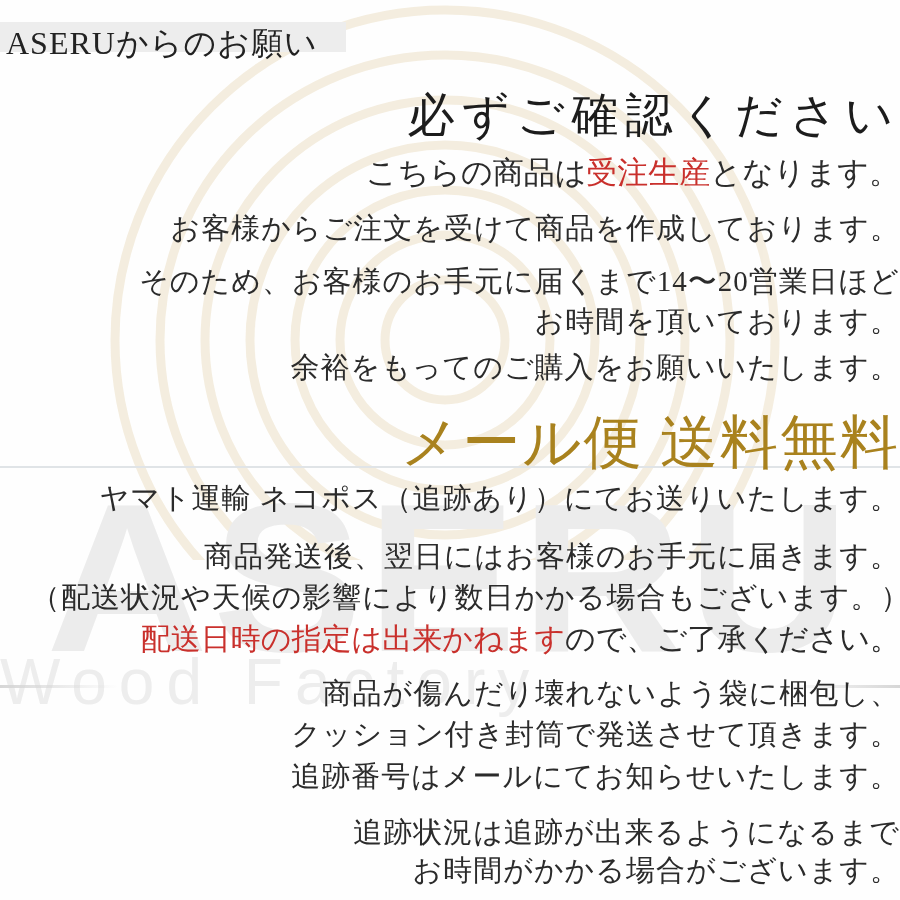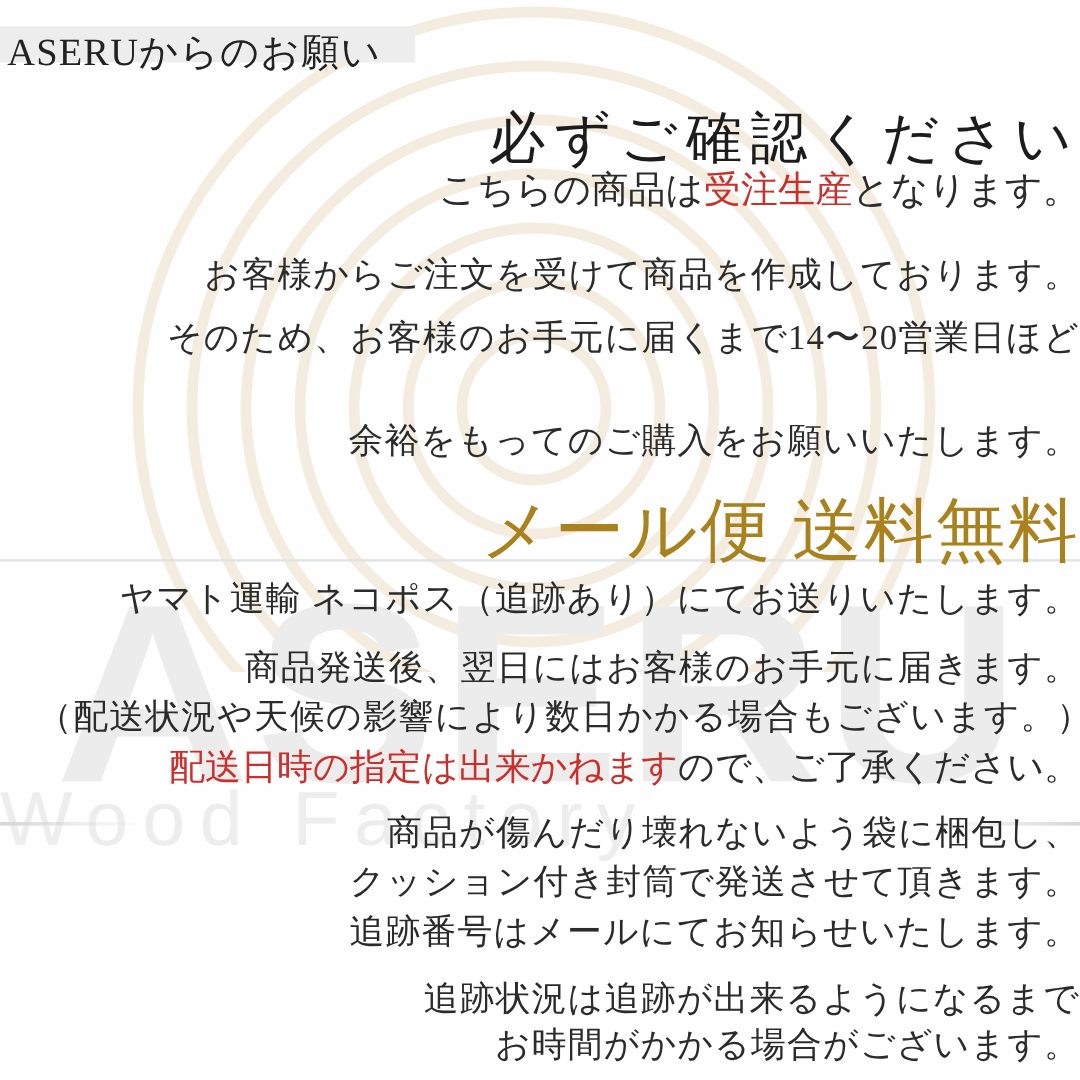--- a/index.html
+++ b/index.html
@@ -35,21 +35,21 @@
   .txt{position:absolute;left:0;right:0;text-align:right;z-index:2;white-space:nowrap;}
   .badge{
     position:absolute;top:22px;left:0;z-index:2;
     background:#ededed;color:#222;
     font-size:32px;line-height:42px;height:30px;
     padding:0 28px 0 6px;letter-spacing:1px;
     white-space:nowrap;
   }
   .title{top:84px;font-size:47px;letter-spacing:7px;color:#1c1c1c;}
   .body-l{font-size:29px;letter-spacing:1px;}
-  .line1{top:137px;font-size:31px;font-family:Liberation Serif, serif;}
+  .line1{top:152px;font-size:31px;font-family:Liberation Serif, serif;}
   .line2{top:209px;}
   .line3a{top:262px;}
   .line3b{top:302px;}
   .line4{top:348px;}
   .banner{
     top:404px;font-size:58px;letter-spacing:2px;
     color:#a9821e;z-index:2;
   }
   .divider{position:absolute;top:466px;left:0;width:100%;height:2px;background:#e0e4e7;z-index:1;}
   .s1{top:479px;}
@@ -86,20 +86,21 @@
     <div class="side-line right"></div>
   </div>
 
   <div class="badge">ASERUからのお願い</div>
 
   <div class="txt title">必ずご確認ください</div>
 
   <div class="txt line1"><span>こちらの商品は</span><span class="red">受注生産</span><span>となります。</span></div>
   <div class="txt body-l line2">お客様からご注文を受けて商品を作成しております。</div>
   <div class="txt body-l line3a">そのため、お客様のお手元に届くまで14〜20営業日ほど</div>
+  <div class="txt body-l line3b">お時間を頂いております。</div>
   <div class="txt body-l line4">余裕をもってのご購入をお願いいたします。</div>
 
   <div class="txt banner">メール便 送料無料</div>
 
   <div class="divider"></div>
 
   <div class="txt body-l s1">ヤマト運輸 ネコポス（追跡あり）にてお送りいたします。</div>
   <div class="txt body-l s2">商品発送後、翌日にはお客様のお手元に届きます。</div>
   <div class="txt body-l s3">（配送状況や天候の影響により数日かかる場合もございます。）</div>
   <div class="txt s4"><span class="red">配送日時の指定は出来かねます</span><span>ので、ご了承ください。</span></div>

